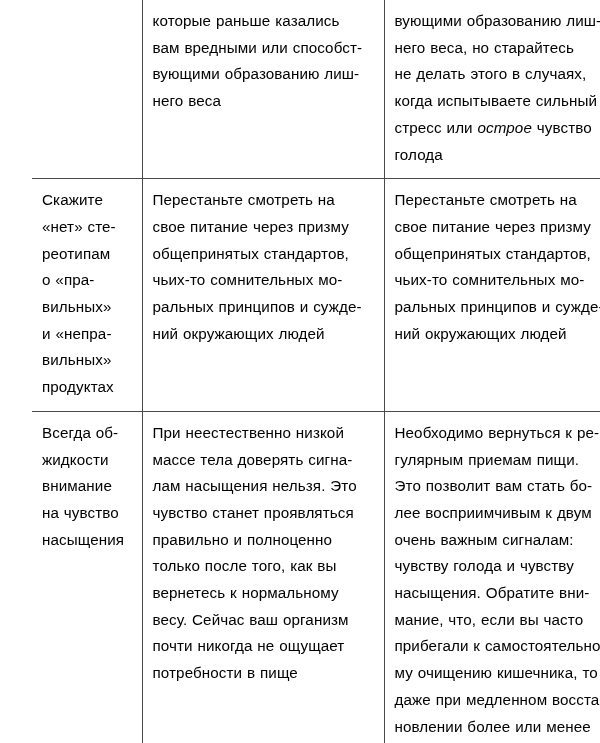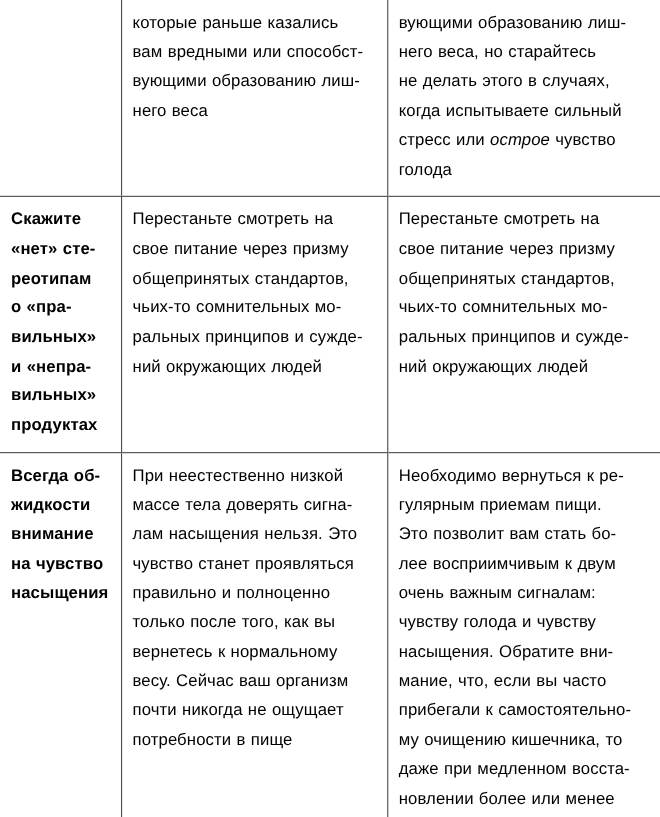--- a/index.html
+++ b/index.html
@@ -14,20 +14,21 @@
     color: #000000;
     overflow: hidden;
   }
 
   .page {
     position: relative;
     width: 600px;
     height: 743px;
     background: #ffffff;
     box-sizing: border-box;
+    padding-left: 32px;
   }
 
   table.tips-table {
     width: 600px;
     border-collapse: collapse;
     table-layout: fixed;
   }
 
   table.tips-table td {
     vertical-align: top;
@@ -35,21 +36,21 @@
     font-size: 15.2px;
     line-height: 26.7px;
     letter-spacing: 0.1px;
     word-spacing: 0.5px;
     border-bottom: 1.6px solid #4a4a4a;
     box-sizing: border-box;
     background: #ffffff;
   }
 
   
-  td.col-term   { width: 110px; padding-left: 6px; padding-right: 6px; font-weight: bold; margin-left: 14px; }
+  td.col-term   { width: 110px; padding-left: 6px; padding-right: 6px; font-weight: normal; margin-left: 14px; }
   td.col-mid    { width: 242px; border-left: 1.6px solid #4a4a4a; }
   td.col-right  { width: 248px; border-left: 1.6px solid #4a4a4a; }
 
   
   tr.row-cont td { border-top: none; }
 
   td.col-term { line-height: 26.7px; }
 
   .cell-text { display: block; white-space: pre-line; }
 

